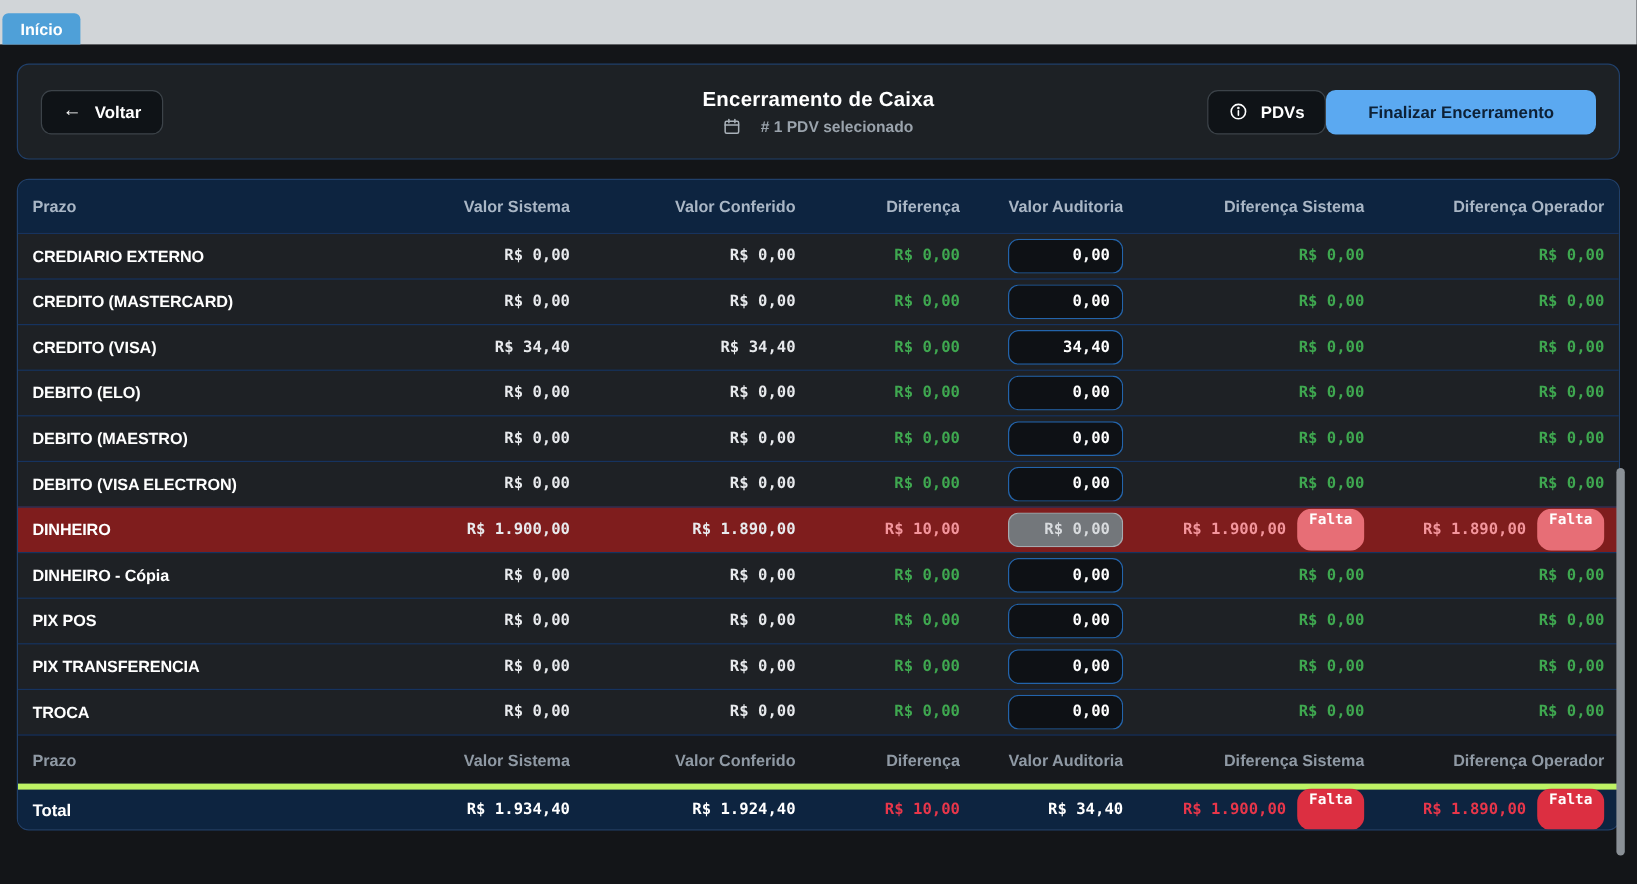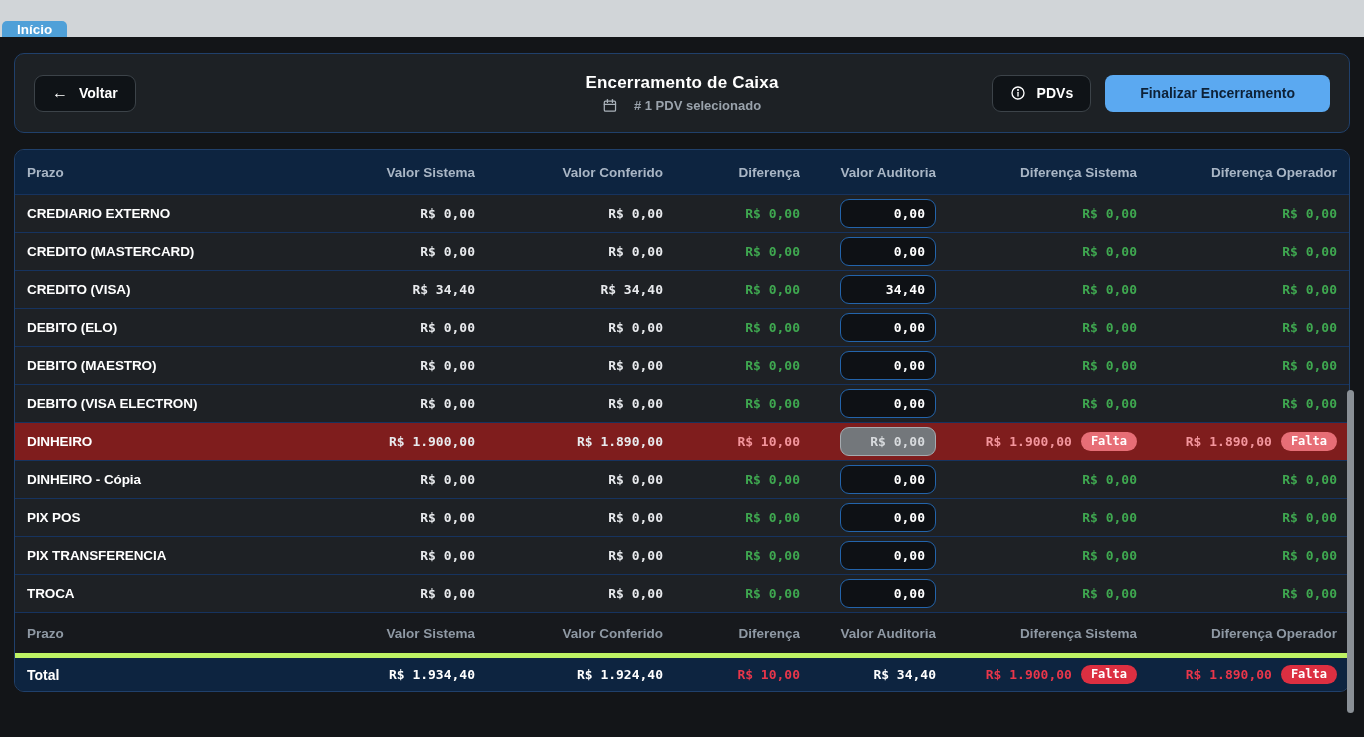--- a/index.html
+++ b/index.html
@@ -9,21 +9,21 @@
     font-family:"Liberation Sans", sans-serif;
     position:relative;
   }
 
   
   .tabbar {
     height:37px; background:#d1d5d8;
     display:flex; align-items:flex-end; padding-left:2px; gap:2px;
   }
   .tab {
-    height:16px; display:flex; align-items:center; gap:8px;
+    height:26px; display:flex; align-items:center; gap:8px;
     padding:0 15px; border-radius:5px 5px 0 0;
     font-size:13.5px; font-weight:bold; cursor:default; position:relative;
   }
   .tab.active { background:#4fa0d8; color:#ffffff; }
   .tab.doc { background:#fbfcfc; color:#3a92c8; padding-right:26px; }
   .tab-close {
     position:absolute; top:0px; right:5px;
     color:#92c9e8; font-size:14px; font-weight:bold; line-height:14px; cursor:pointer;
   }
   .register-icon svg { display:block; }
@@ -39,21 +39,21 @@
     background:#0f1317; border:1px solid #3c4349; border-radius:9px;
     color:#ffffff; font-weight:bold; font-size:14px; height:37px;
     padding:0 17px; display:inline-flex; align-items:center; gap:11px;
     font-family:"Liberation Sans", sans-serif; cursor:pointer;
   }
   .btn-primary {
     background:#5ba9f1; border:none; border-radius:8px;
     color:#0d2137; font-weight:bold; font-size:14px; height:37px;
     padding:0 35px; font-family:"Liberation Sans", sans-serif; cursor:pointer;
   }
-  .header-right { display:flex; gap:14px; }
+  .header-right { display:flex; }
   .header-center {
     position:absolute; left:50%; transform:translateX(-50%);
     text-align:center;
   }
   .header-title { color:#ffffff; font-size:17px; font-weight:bold; letter-spacing:.2px; }
   .header-sub {
     margin-top:5px; color:#9aa3ac; font-size:13px;
     display:flex; align-items:center; justify-content:center; gap:16px;font-weight:bold;
   }
   .arrow-glyph { font-size:16px; line-height:1; }
@@ -81,21 +81,21 @@
   .row.highlight { background:#7f1d1d; }
   .prazo { color:#ffffff; font-weight:bold; font-size:13.5px; letter-spacing:-0.1px; }
   .mono { font-family:"DejaVu Sans Mono", monospace; font-weight:bold; font-size:13px; }
   .val { color:#e8eaed; }
   .pos { color:#3fa850; }
   .neg { color:#e8364a; }
   .row.highlight .neg { color:#f3959c; }
   .flexcell { display:flex; justify-content:flex-end; align-items:center; gap:9px; }
   .badge {
     display:inline-block; background:#dc2f41; color:#ffffff;
-    border-radius:12px; padding:3px 10px 4px;
+    border-radius:12px; padding:3px 10px 20px;
     font-family:"DejaVu Sans Mono", monospace; font-weight:bold; font-size:12px; line-height:1;
   }
   .row.highlight .badge { background:#e76e76; }
   .audit-input {
     width:96px; height:29px; background:#0e1115;
     border:1px solid #2364ab; border-radius:9px;
     color:#ffffff; text-align:right; padding:0 10px;
     font-family:"DejaVu Sans Mono", monospace; font-weight:bold; font-size:13px;
   }
   .row.highlight .audit-input {

